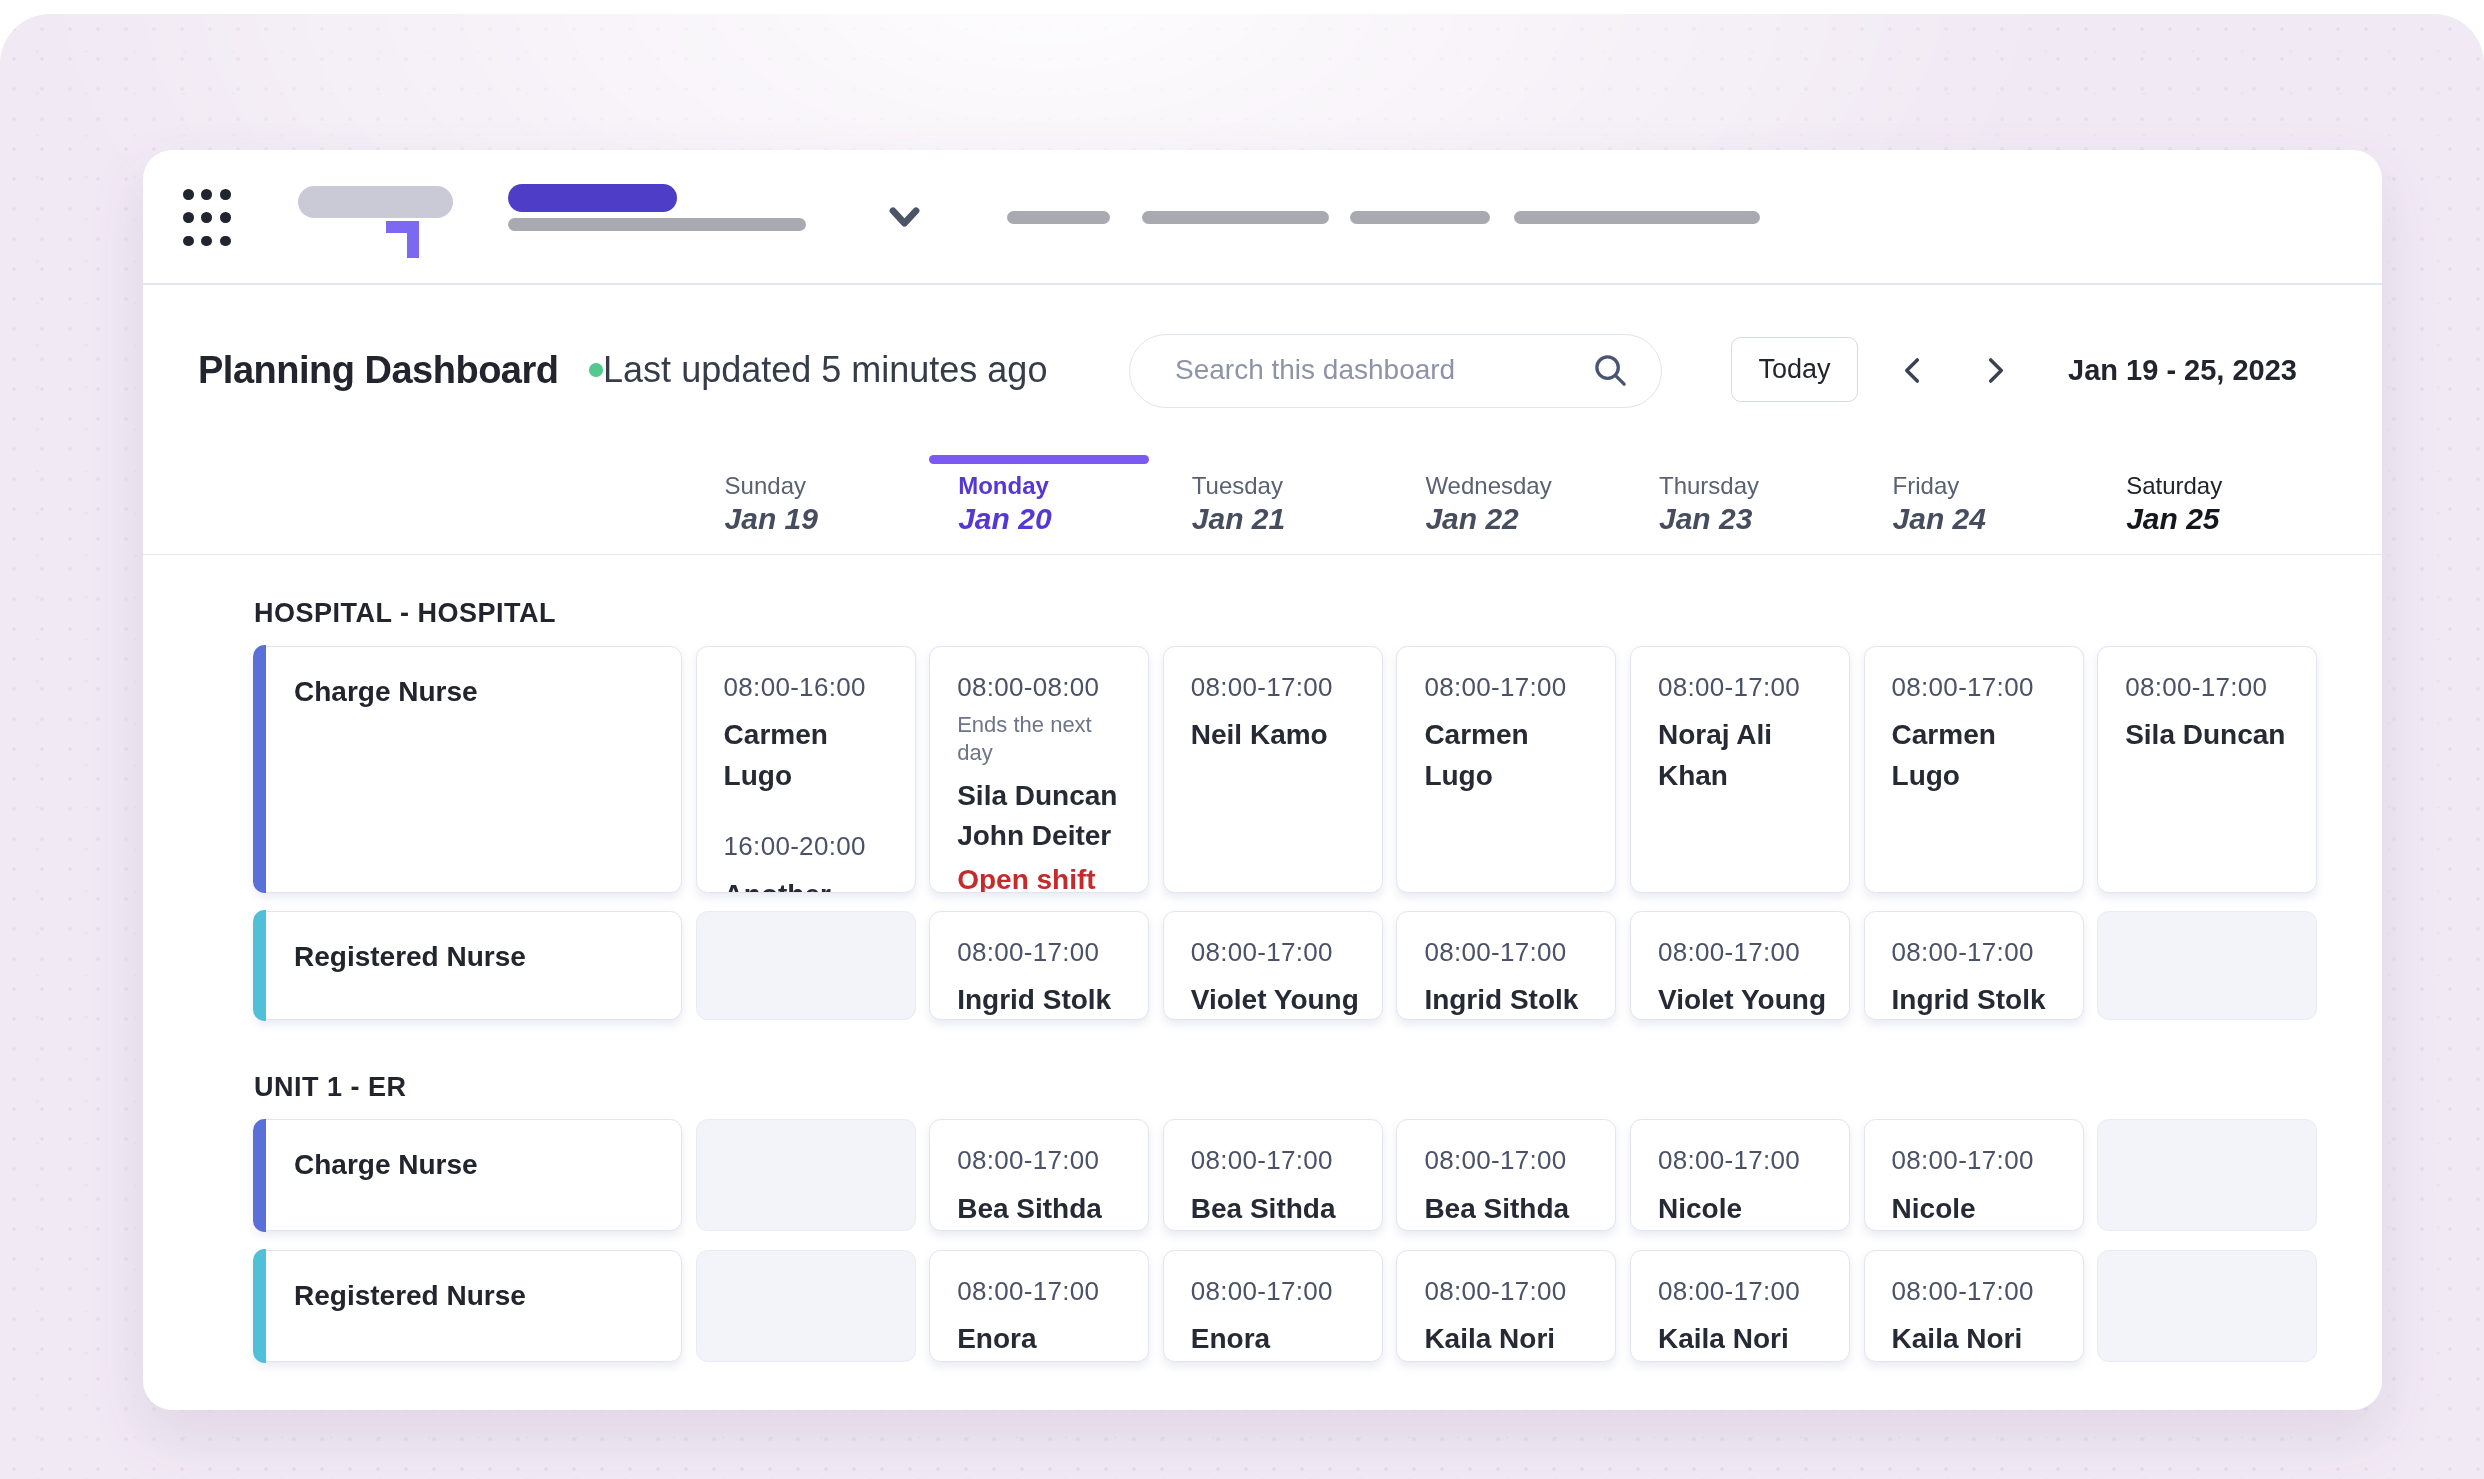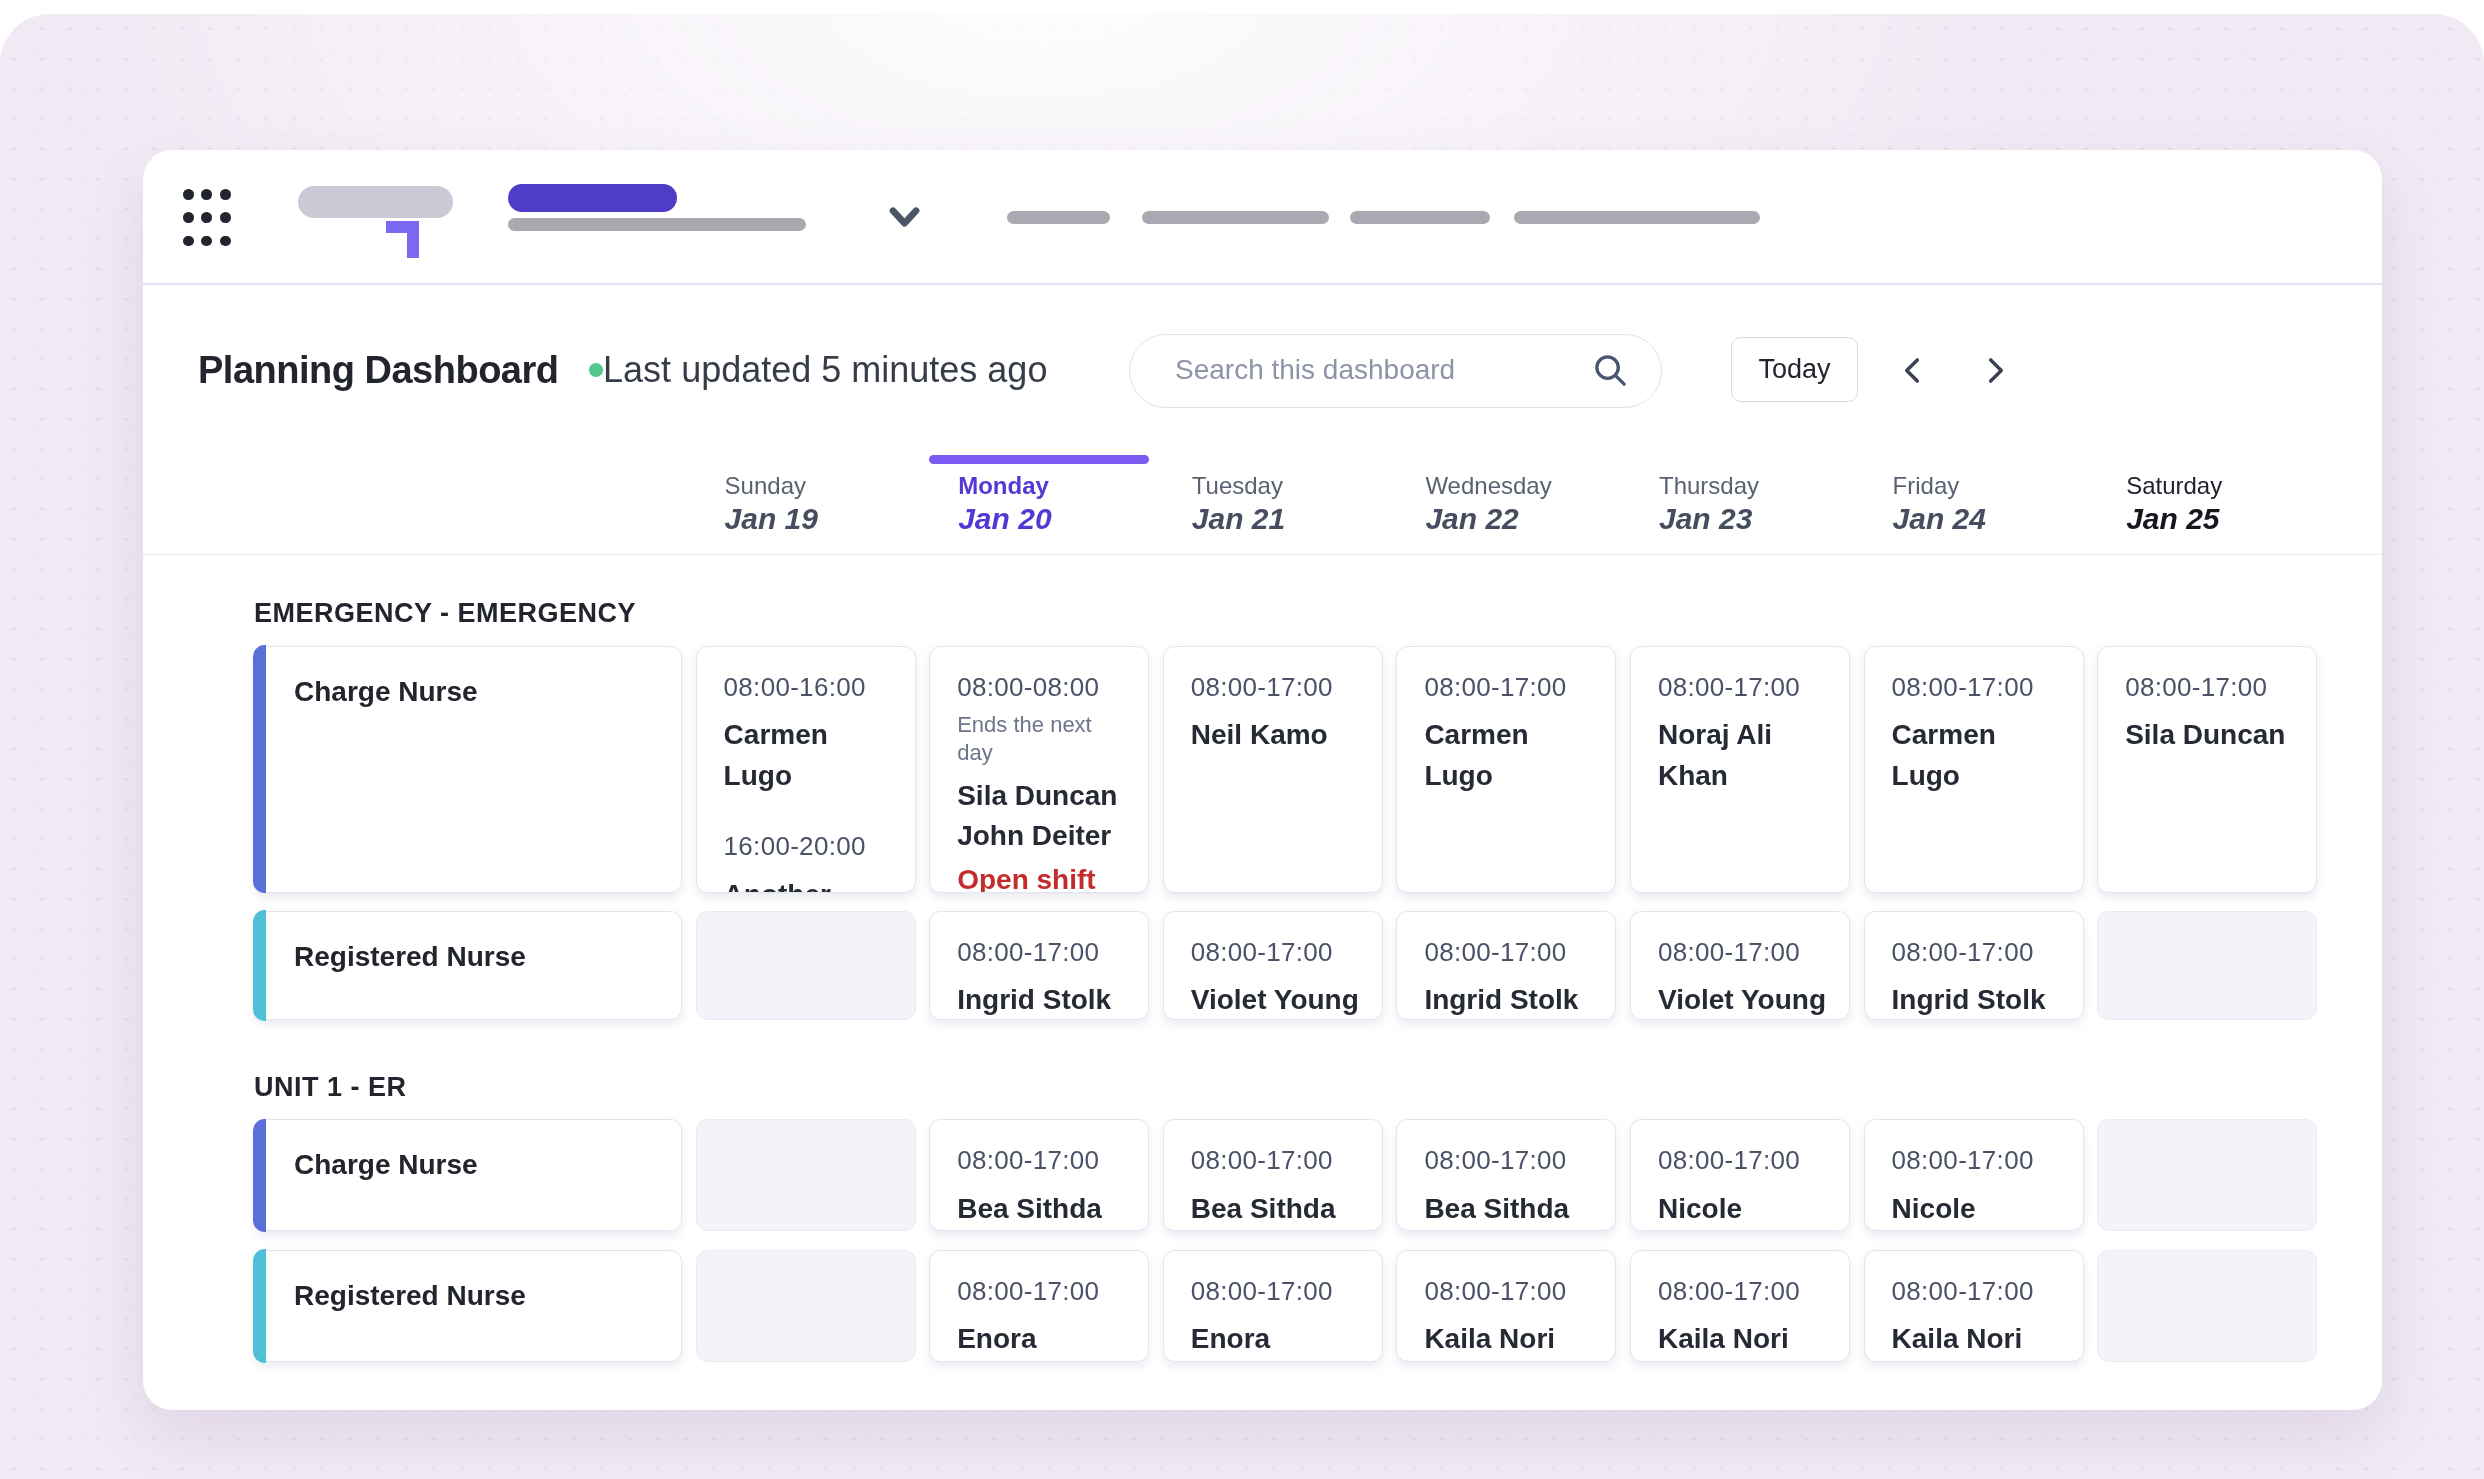--- a/index.html
+++ b/index.html
@@ -164,20 +164,21 @@
       <svg width="25" height="29" viewBox="0 0 26 30">
         <polyline points="18,4 7,15 18,26" fill="none" stroke="#3a4152" stroke-width="3.6" stroke-linecap="round" stroke-linejoin="round"></polyline>
       </svg>
     </button>
     <button class="week-nav-btn week-next">
       <svg width="25" height="29" viewBox="0 0 26 30">
         <polyline points="8,4 19,15 8,26" fill="none" stroke="#3a4152" stroke-width="3.6" stroke-linecap="round" stroke-linejoin="round"></polyline>
       </svg>
     </button>
 
+    <div class="date-range">Jan 19 - 25, 2023</div>
   </div>
 
   <div class="day-row">
     <div class="active-day-indicator"></div>
     <div class="grid-cols">
       <div></div>
 
     <div class="day-col">
           <div class="day-weekday">Sunday</div>
           <div class="day-date">Jan 19</div>
@@ -205,21 +206,21 @@
         <div class="day-col emphasis">
           <div class="day-weekday">Saturday</div>
           <div class="day-date">Jan 25</div>
         </div>
       </div>
   </div>
 
   <div class="schedule-body">
 
   <div class="section">
-        <div class="section-title">EMERGENCY - EMERGENCY</div>
+        <div class="section-title">HOSPITAL - HOSPITAL</div>
         <div class="grid-cols sched-row" style="--row-h: 247px;">
           <div class="role-card">
             <div class="role-accent" style="background: rgb(90, 112, 216);"></div>
             <div class="role-label">Charge Nurse</div>
           </div>
           <div class="shift-cell">
             <div class="shift-entry">
               <div class="shift-time">08:00-16:00</div>
               <div class="shift-name">Carmen Lugo</div>
             </div>

